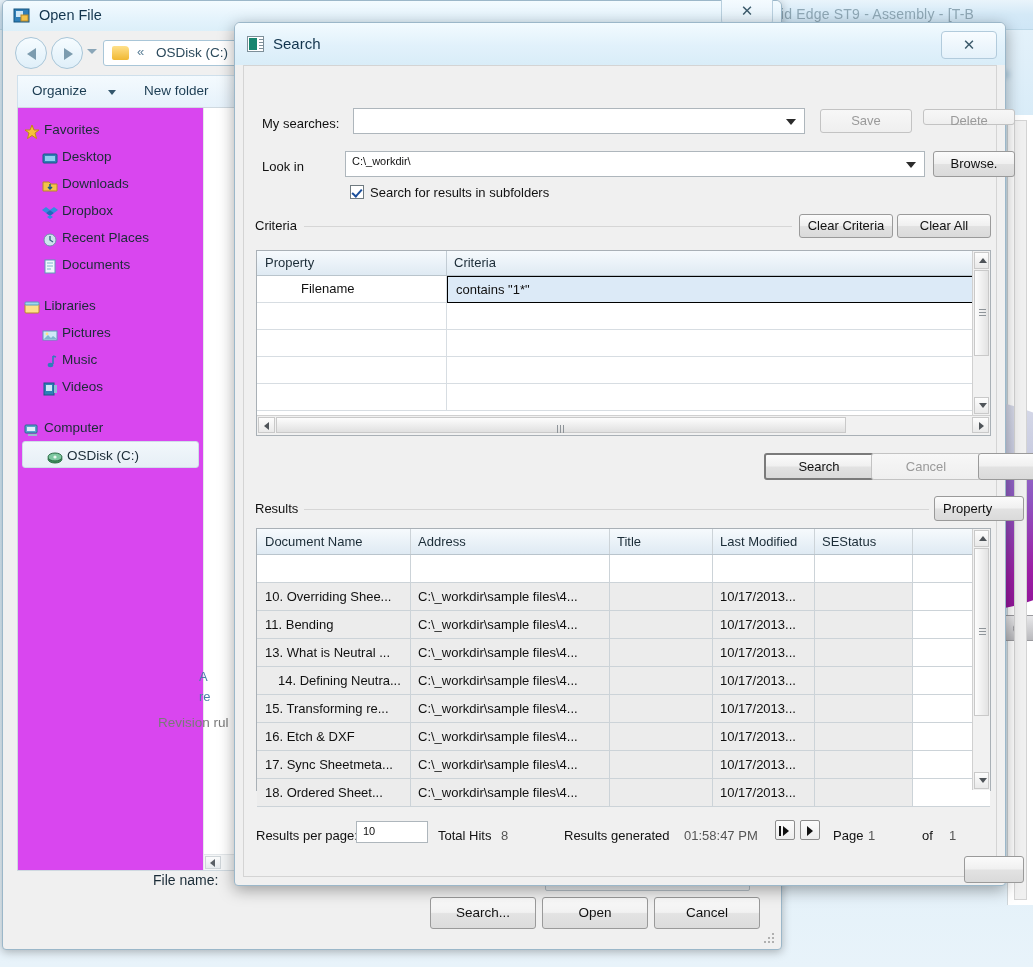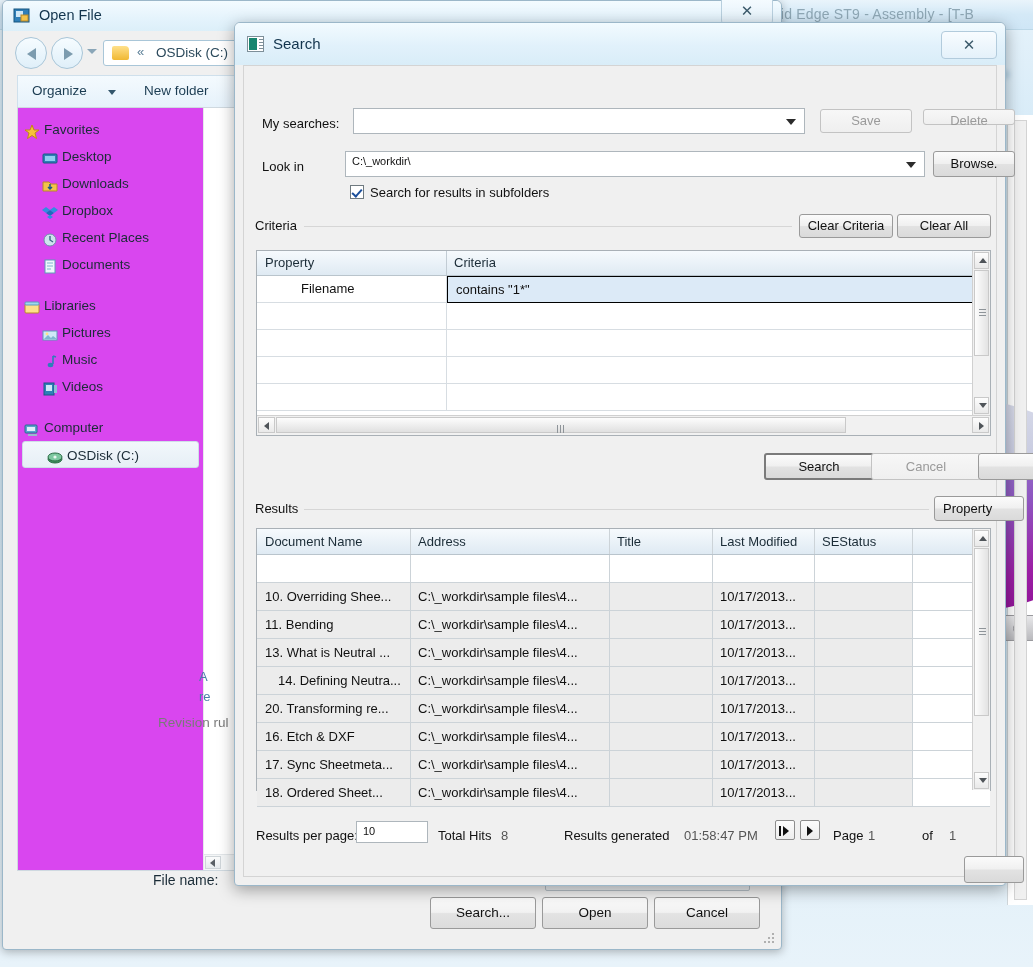--- a/index.html
+++ b/index.html
@@ -602,21 +602,21 @@
               <div class="rcell" style="left: 463px; width: 90px;">10/17/2013...</div>
               <div class="rcell" style="left: 565px; width: 85px;"></div>
             </div>
             <div class="rrow alt" style="top: 166px;">
               <div class="rsep" style="left: 153px;"></div>
               <div class="rsep" style="left: 352px;"></div>
               <div class="rsep" style="left: 455px;"></div>
               <div class="rsep" style="left: 557px;"></div>
               <div class="rsep" style="left: 655px;"></div>
               <div style="position: absolute; inset: 0px 0px 0px 656px; background: rgb(255, 255, 255);"></div>
-              <div class="rcell" style="left: 8px; width: 140px;">20. Transforming re...</div>
+              <div class="rcell" style="left: 8px; width: 140px;">15. Transforming re...</div>
               <div class="rcell" style="left: 161px; width: 185px;">C:\_workdir\sample files\4...</div>
               <div class="rcell" style="left: 360px; width: 90px;"></div>
               <div class="rcell" style="left: 463px; width: 90px;">10/17/2013...</div>
               <div class="rcell" style="left: 565px; width: 85px;"></div>
             </div>
             <div class="rrow alt" style="top: 194px;">
               <div class="rsep" style="left: 153px;"></div>
               <div class="rsep" style="left: 352px;"></div>
               <div class="rsep" style="left: 455px;"></div>
               <div class="rsep" style="left: 557px;"></div>

